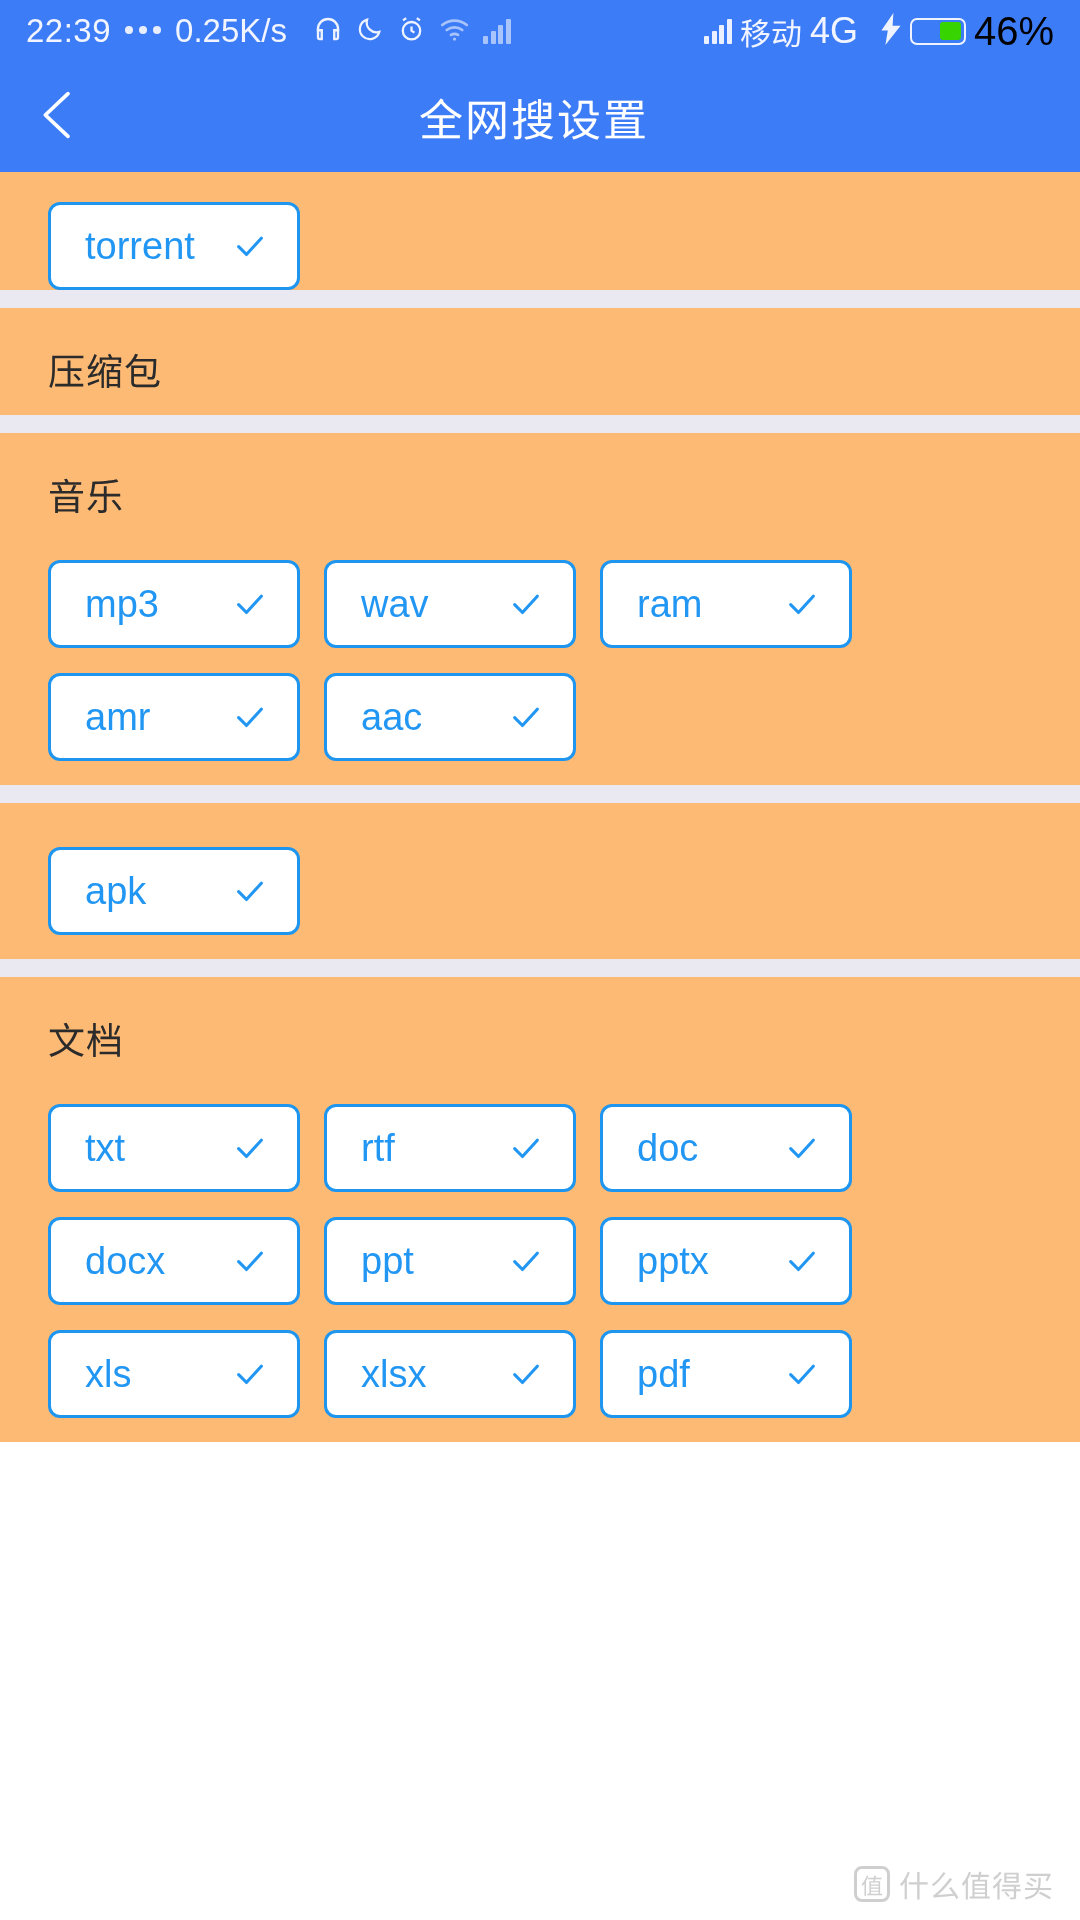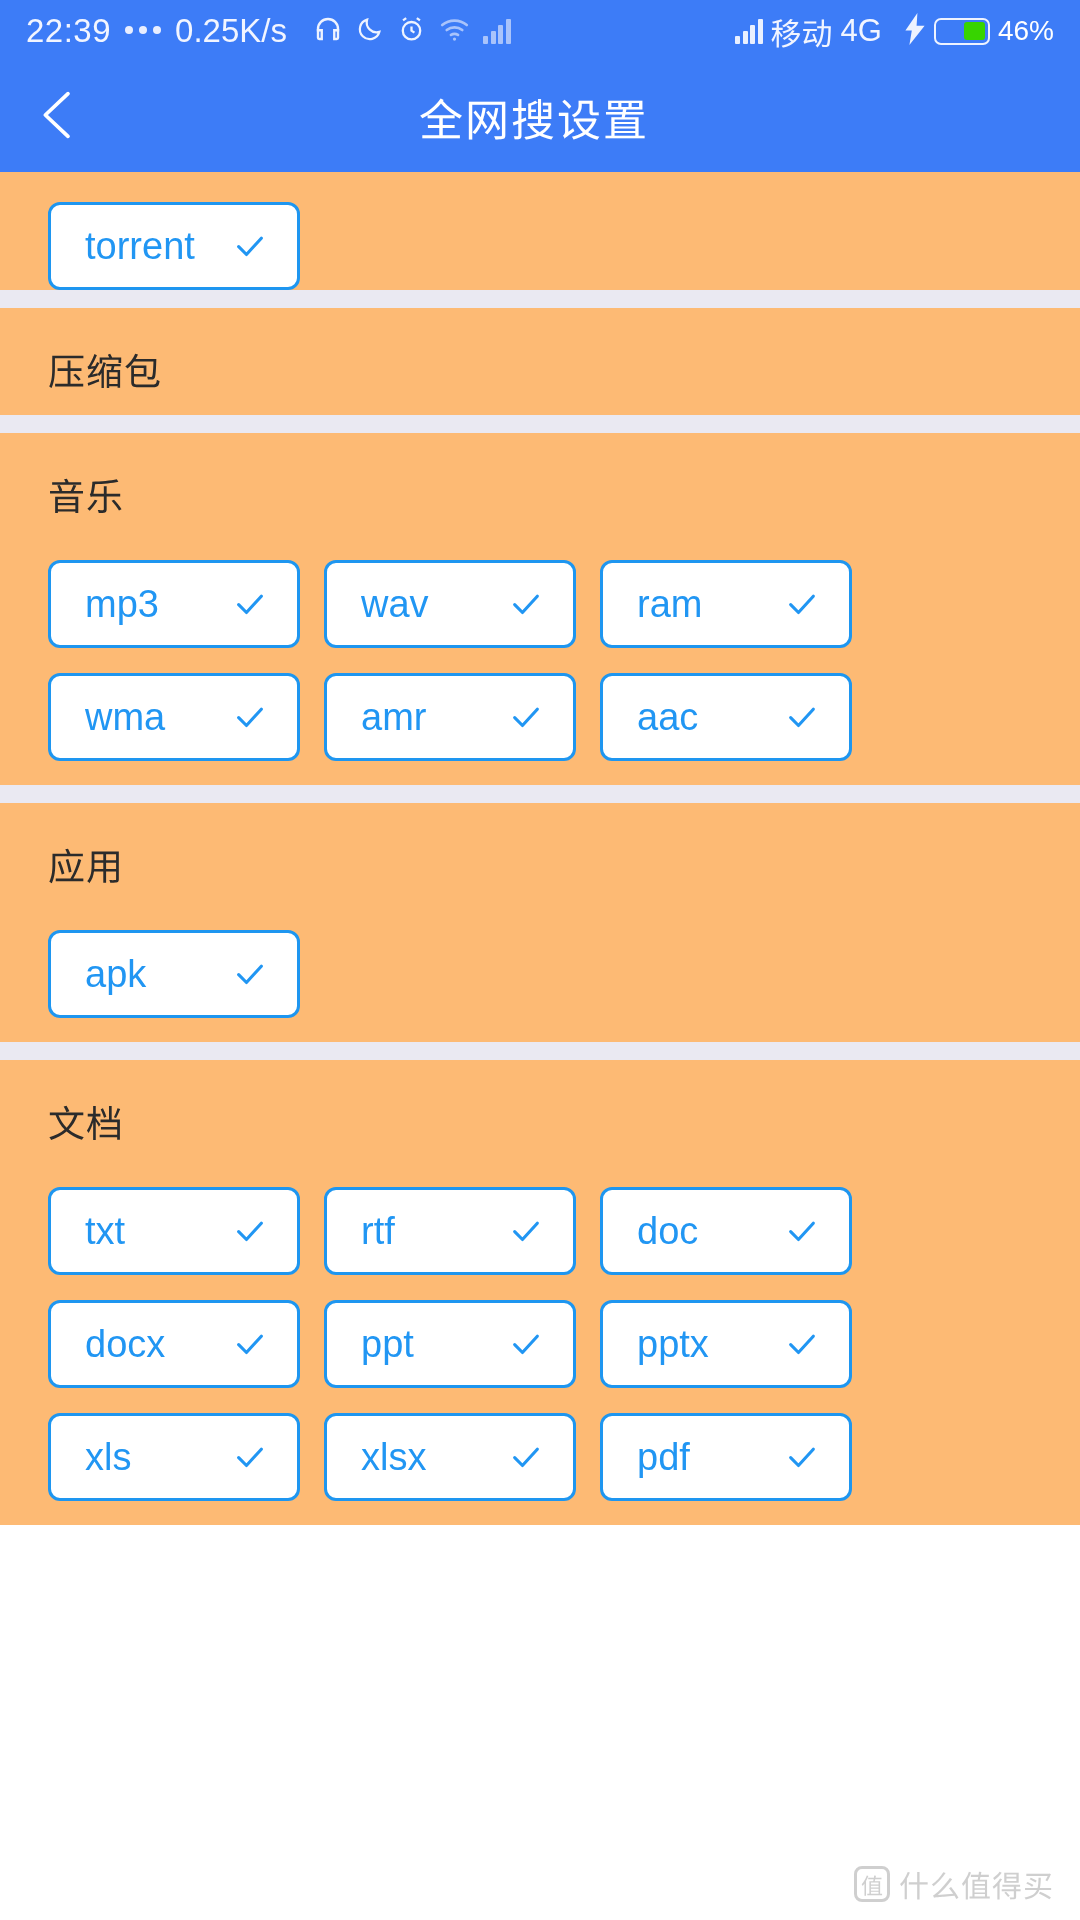--- a/index.html
+++ b/index.html
@@ -19,22 +19,22 @@
   }
   .sb-left { display:flex; align-items:center; gap:14px; }
   .sb-time { font-size:33px; letter-spacing:0.5px; color:#f2f5ff; }
   .sb-dots { display:flex; gap:6px; align-items:center; padding-bottom:2px;}
   .sb-dots i { width:8px; height:8px; border-radius:50%; background:#e9eeff; display:block; }
   .sb-rate { font-size:33px; color:#f2f5ff; }
   .sb-icons { display:flex; align-items:center; gap:13px; margin-left:12px; }
   .sb-spacer { flex:1; }
   .sb-right { display:flex; align-items:center; gap:8px; }
   .sb-carrier { font-size:31px; color:#f2f5ff; }
-  .sb-net { font-size:31px; color:#f2f5ff; }
-  .sb-batt-pct { font-size:28px; color:#ffffff; }
+  .sb-net { font-size:36px; color:#f2f5ff; }
+  .sb-batt-pct { font-size:40px; color:#000000; }
 
   .bars { display:flex; align-items:flex-end; gap:2.5px; height:26px; }
   .bars s { display:block; width:5px; background:#eaf0ff; border-radius:1px; }
   .bars s:nth-child(1){ height:8px; }
   .bars s:nth-child(2){ height:13px; }
   .bars s:nth-child(3){ height:19px; }
   .bars s:nth-child(4){ height:25px; }
   .bars.dim s { background:#a9c3fb; }
 
   .batt {
@@ -211,42 +211,35 @@
                 <path d="M4 12.5 9.5 18 20 6.5"></path>
               </svg>
             </div>
             <div class="chip">
               <span class="chip-label">ram</span>
               <svg class="chip-check" viewBox="0 0 24 24" fill="none" stroke="#2196f3" stroke-width="2.2" stroke-linecap="round" stroke-linejoin="round">
                 <path d="M4 12.5 9.5 18 20 6.5"></path>
               </svg>
             </div>
             <div class="chip">
-              <span class="chip-label">wma</span>
-              <svg class="chip-check" viewBox="0 0 24 24" fill="none" stroke="#2196f3" stroke-width="2.2" stroke-linecap="round" stroke-linejoin="round">
-                <path d="M4 12.5 9.5 18 20 6.5"></path>
-              </svg>
-            </div>
-            <div class="chip">
               <span class="chip-label">amr</span>
               <svg class="chip-check" viewBox="0 0 24 24" fill="none" stroke="#2196f3" stroke-width="2.2" stroke-linecap="round" stroke-linejoin="round">
                 <path d="M4 12.5 9.5 18 20 6.5"></path>
               </svg>
             </div>
             <div class="chip">
               <span class="chip-label">aac</span>
               <svg class="chip-check" viewBox="0 0 24 24" fill="none" stroke="#2196f3" stroke-width="2.2" stroke-linecap="round" stroke-linejoin="round">
                 <path d="M4 12.5 9.5 18 20 6.5"></path>
               </svg>
             </div>
           </div>
         </div>
         <div class="divider"></div>
         <div class="section">
-          <div class="sec-title">应用</div>
           <div class="chip-grid">
             <div class="chip">
               <span class="chip-label">apk</span>
               <svg class="chip-check" viewBox="0 0 24 24" fill="none" stroke="#2196f3" stroke-width="2.2" stroke-linecap="round" stroke-linejoin="round">
                 <path d="M4 12.5 9.5 18 20 6.5"></path>
               </svg>
             </div>
           </div>
         </div>
         <div class="divider"></div>

